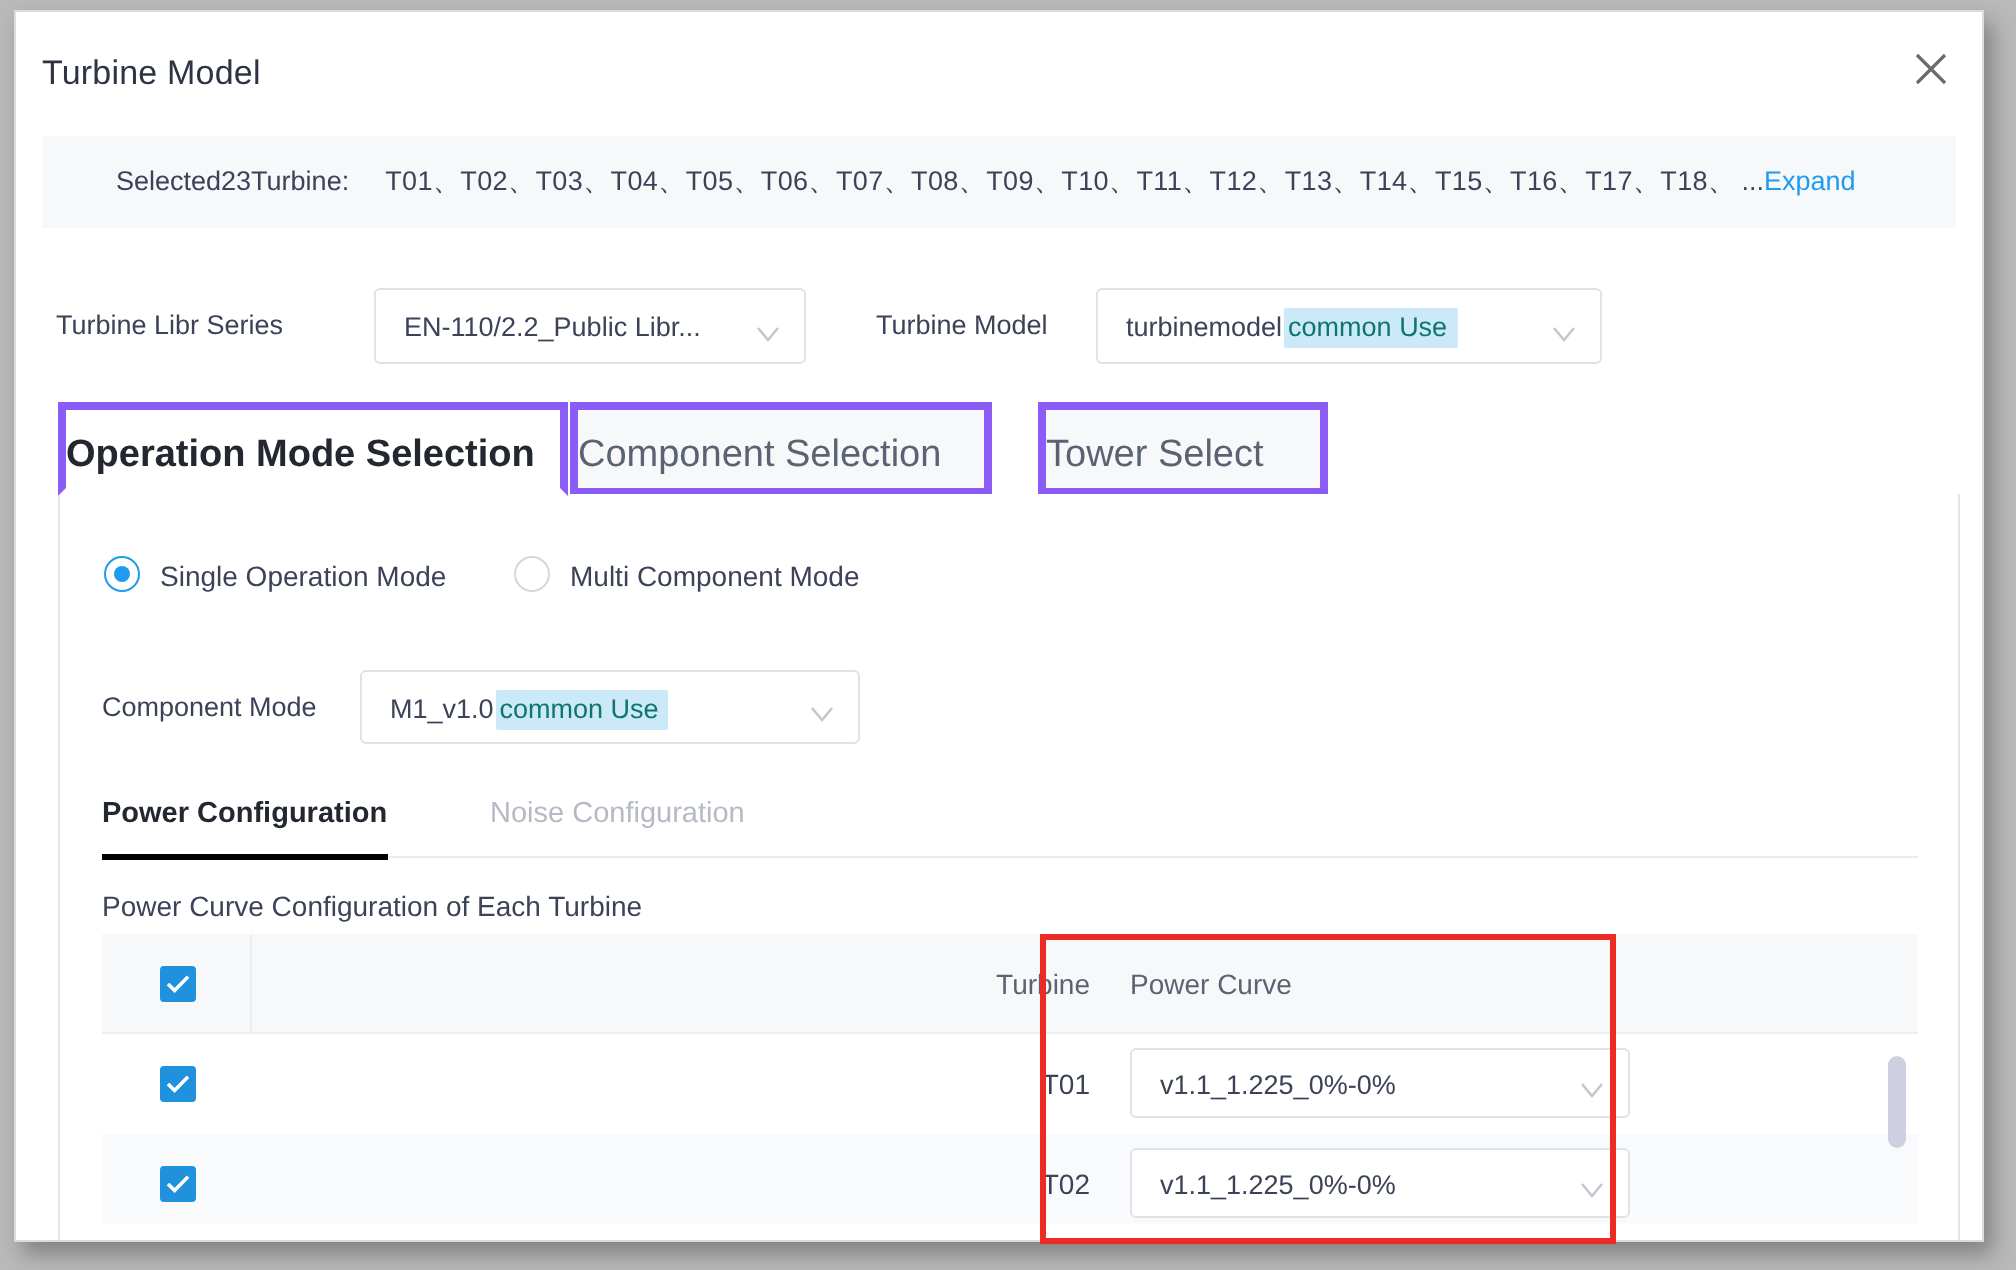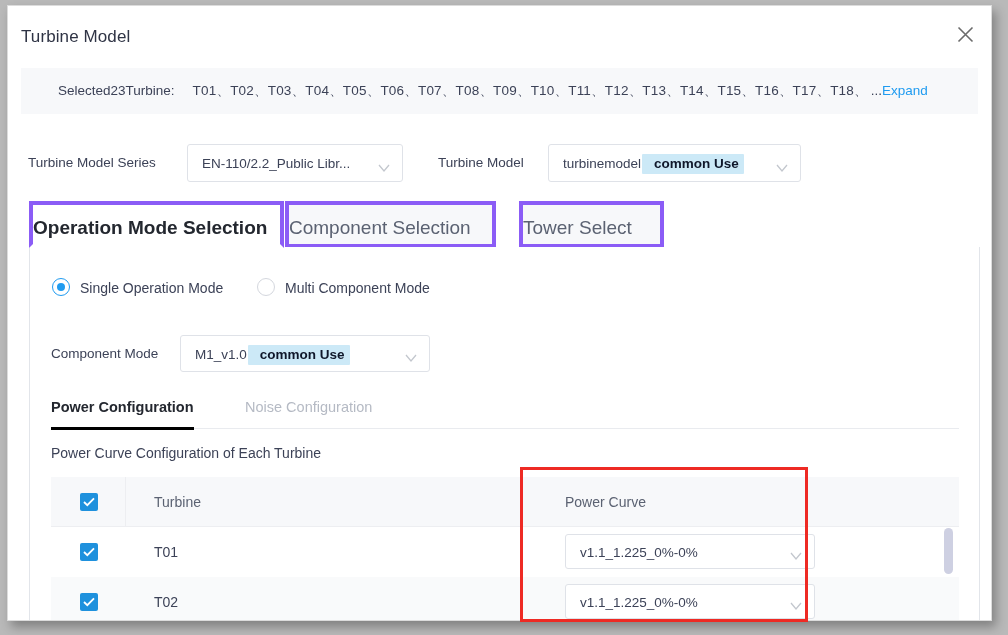--- a/index.html
+++ b/index.html
@@ -124,26 +124,25 @@
   .select .chev {
     position: absolute;
     right: 12px;
     top: 14px;
   }
   .sel-series { left: 179px; top: 0; width: 216px; }
   .sel-model  { left: 540px; top: 0; width: 253px; }
 
   .tag-common {
     background: #cce9f7;
-    color: #0f172a;
-    padding: 2px 5px 3px 12px;
+    color: #0f766e;
+    padding: 2px 5px 3px 2px;
     border-radius: 1px;
     font-size: 13.5px;
     margin-left: 1px;
-    font-weight: bold;
   }
 
   
   .tabs-outer {
     position: absolute;
     left: 21px;
     top: 195px;
     width: 951px;
     height: 47px;
   }
@@ -279,24 +278,25 @@
     left: 21px;
     top: 198px;
     font-size: 14px;
     color: #3c4257;
   }
 
   
   .table-wrap {
     position: absolute;
     left: 21px;
-    top: 230px;
+    top: 220px;
     width: 908px;
     height: 145px;
     overflow: hidden;
+    text-align: right;
   }
   .trow {
     position: absolute;
     left: 0;
     width: 908px;
     height: 50px;
     box-sizing: border-box;
   }
   .trow.head {
     top: 0;
@@ -410,21 +410,21 @@
       </span>
     </div>
 
     <div class="banner">
       <div class="banner-inner">
         <span class="banner-label">Selected23Turbine:</span><span class="banner-list">T01、T02、T03、T04、T05、T06、T07、T08、T09、T10、T11、T12、T13、T14、T15、T16、T17、T18、</span><span class="banner-ellipsis">...</span><span class="expand-link">Expand</span>
       </div>
     </div>
 
     <div class="form-row">
-      <div class="fld-label lbl-series">Turbine Model Series</div>
+      <div class="fld-label lbl-series">Turbine Libr Series</div>
       <div class="select sel-series">
         <span class="sel-val">EN-110/2.2_Public Libr...</span>
         <span class="chev">
           <svg width="12" height="9" viewBox="0 0 12 9">
               <path d="M1 1 L6 7 L11 1" stroke="#c3c7ce" stroke-width="1.3" fill="none"></path>
             </svg>
         </span>
       </div>
 
       <div class="fld-label lbl-model">Turbine Model</div>

